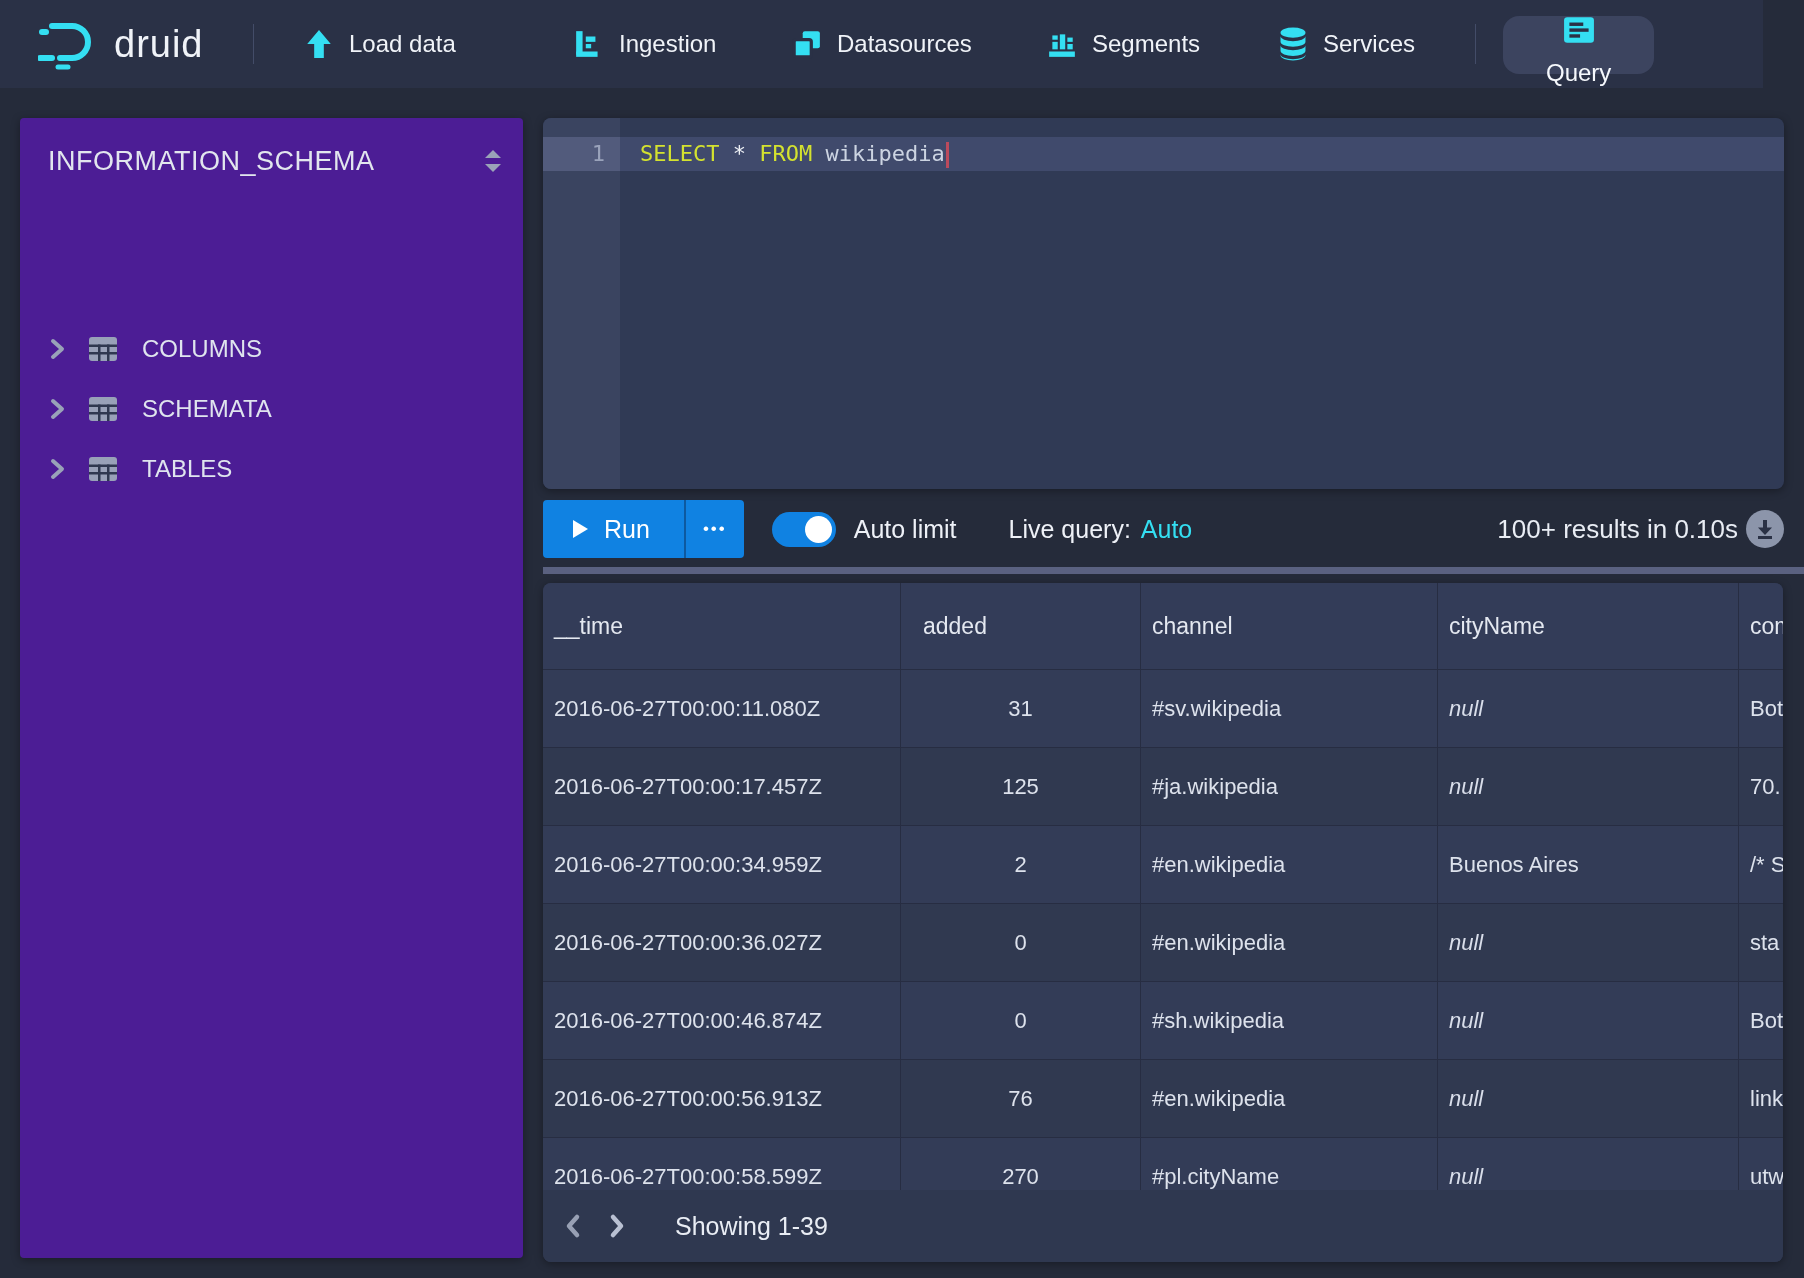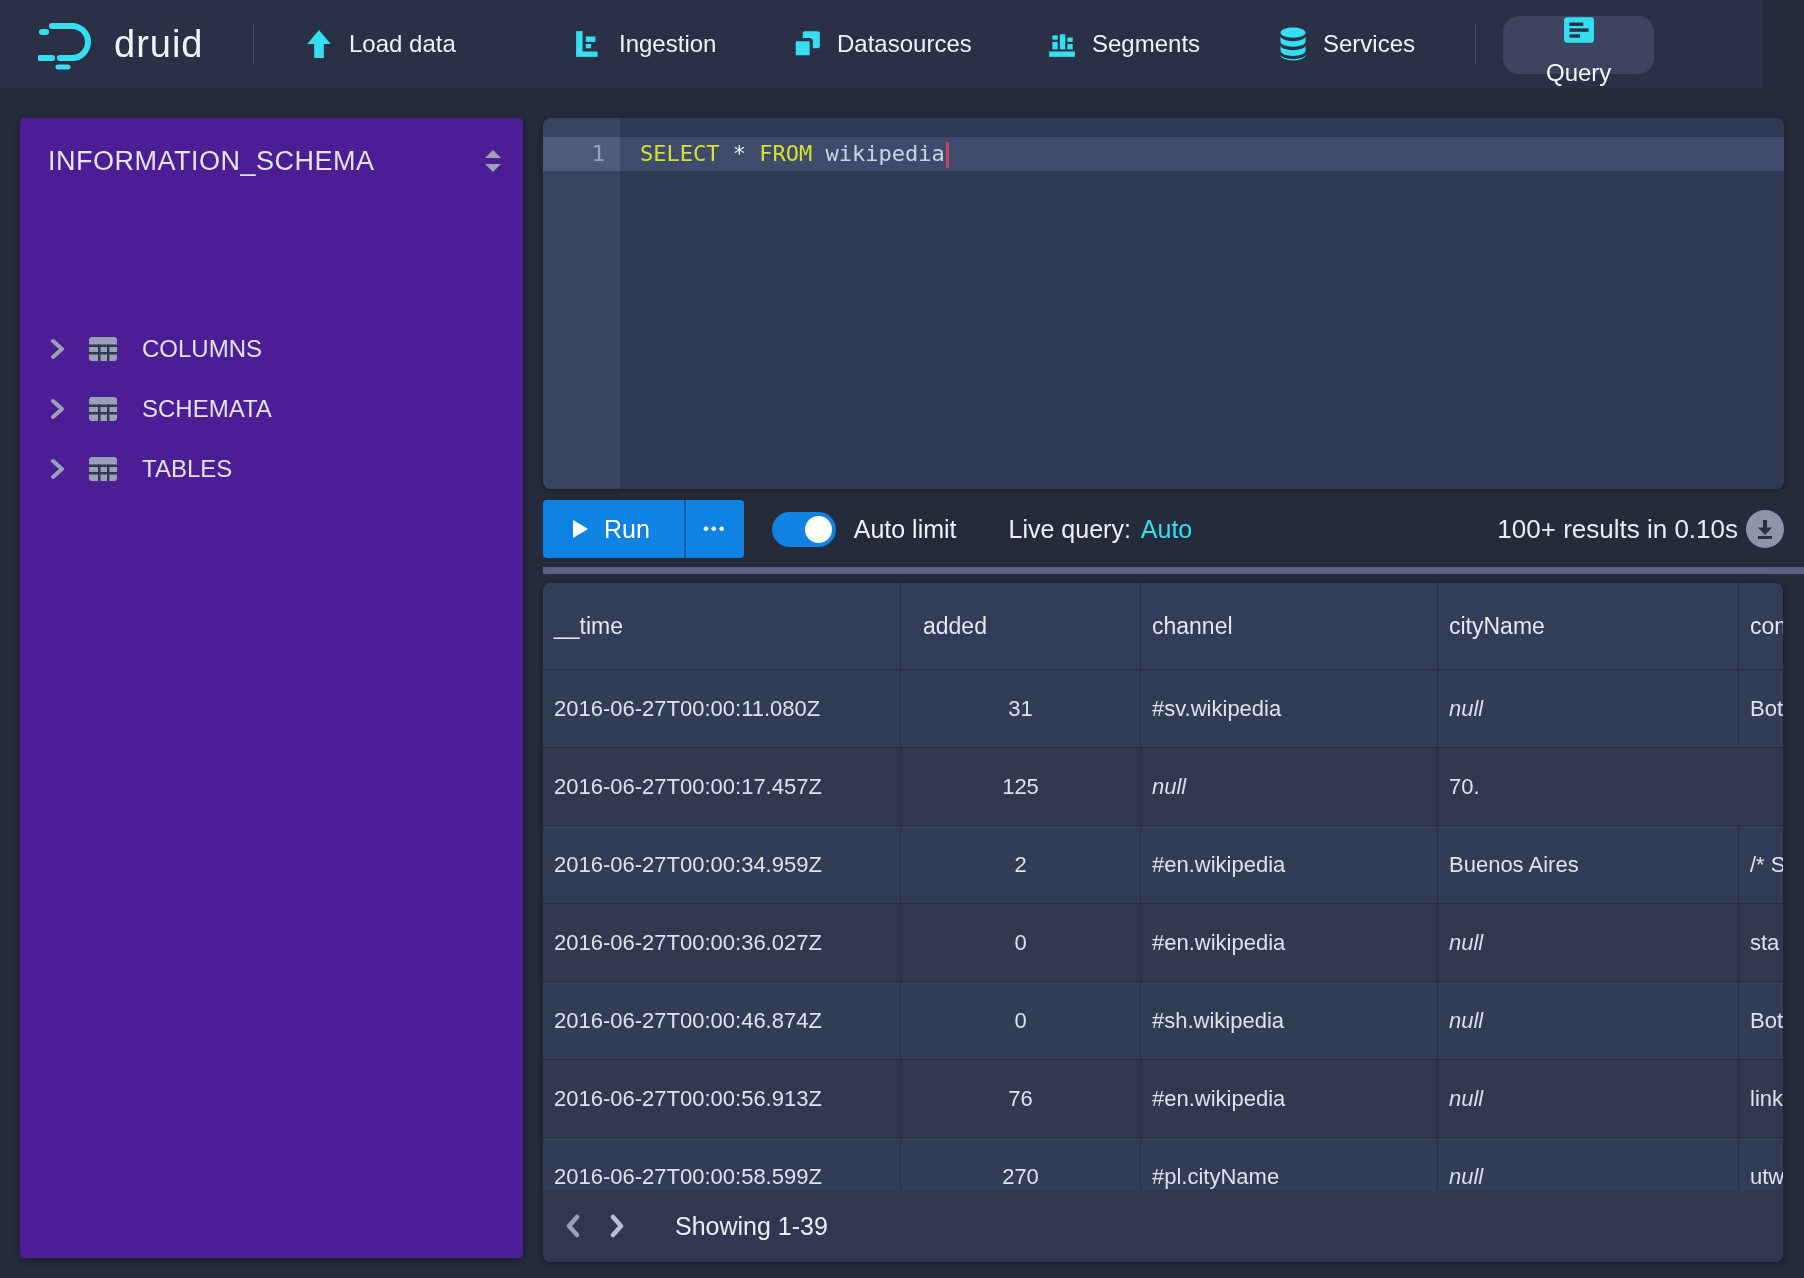--- a/index.html
+++ b/index.html
@@ -294,20 +294,21 @@
     <div class="rt-row rt-body-row odd">
       <div class="cell">2016-06-27T00:00:11.080Z</div>
       <div class="cell num">31</div>
       <div class="cell">#sv.wikipedia</div>
       <div class="cell null">null</div>
       <div class="cell">Bot</div>
     </div>
     <div class="rt-row rt-body-row even">
       <div class="cell">2016-06-27T00:00:17.457Z</div>
       <div class="cell num">125</div>
+      <div class="cell">#ja.wikipedia</div>
       <div class="cell null">null</div>
       <div class="cell">70.</div>
     </div>
     <div class="rt-row rt-body-row odd">
       <div class="cell">2016-06-27T00:00:34.959Z</div>
       <div class="cell num">2</div>
       <div class="cell">#en.wikipedia</div>
       <div class="cell">Buenos Aires</div>
       <div class="cell">/* S</div>
     </div>

